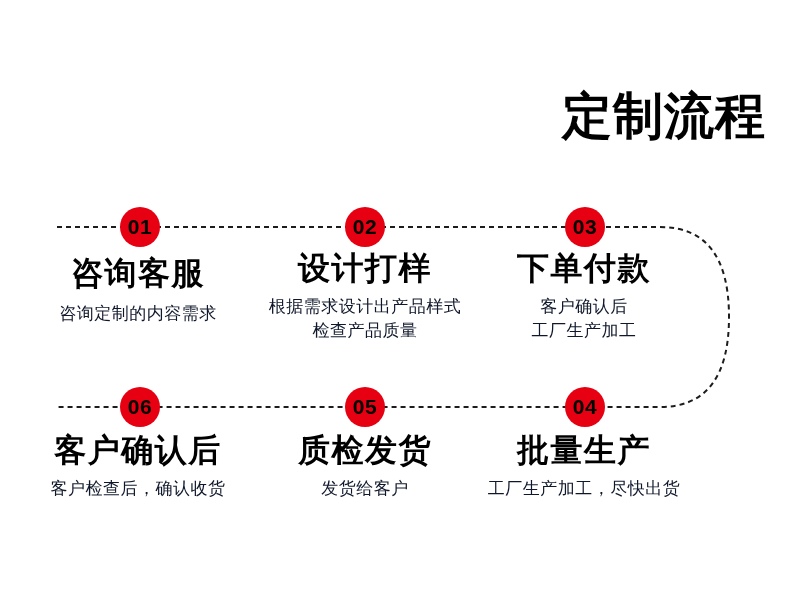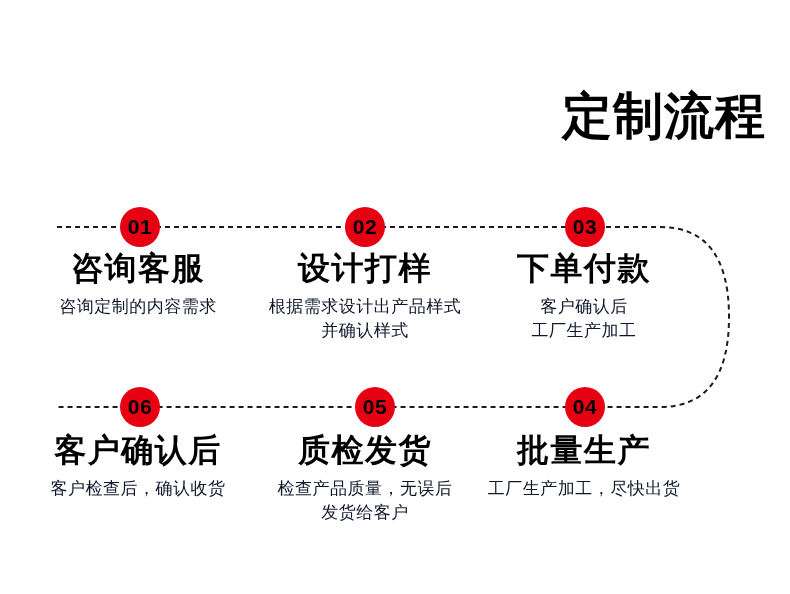--- a/index.html
+++ b/index.html
@@ -52,28 +52,28 @@
     font-weight: 700;
     display: flex;
     align-items: center;
     justify-content: center;
     letter-spacing: 0.5px;
   }
   .badge.b1 { left: 120px; top: 207px; }
   .badge.b2 { left: 345px; top: 207px; }
   .badge.b3 { left: 565px; top: 207px; }
   .badge.b4 { left: 565px; top: 387px; }
-  .badge.b5 { left: 355px; top: 387px; }
+  .badge.b5 { left: 345px; top: 387px; }
   .badge.b6 { left: 120px; top: 387px; }
   .step {
     position: absolute;
     width: 260px;
     text-align: center;
   }
-  .step.s1 { left: 8px;   top: 248px; }
+  .step.s1 { left: 8px;   top: 256px; font-family: Liberation Mono, monospace; }
   .step.s2 { left: 235px; top: 248px; }
   .step.s3 { left: 454px; top: 248px; }
   .step.s4 { left: 454px; top: 430px; }
   .step.s5 { left: 235px; top: 430px; }
   .step.s6 { left: 8px;   top: 430px; }
   .step-title {
     margin: 0;
     font-size: 32px;
     line-height: 40px;
     font-weight: 700;
@@ -111,21 +111,21 @@
     <h3 class="step-title">咨询客服</h3>
     <div class="step-desc">
       <div>咨询定制的内容需求</div>
     </div>
   </div>
 
   <div class="step s2">
     <h3 class="step-title">设计打样</h3>
     <div class="step-desc">
       <div>根据需求设计出产品样式</div>
-      <div>并确认样式</div>
+      <div>检查产品质量</div>
     </div>
   </div>
 
   <div class="step s3">
     <h3 class="step-title">下单付款</h3>
     <div class="step-desc">
       <div>客户确认后</div>
       <div>工厂生产加工</div>
     </div>
   </div>
@@ -133,21 +133,20 @@
   <div class="step s4">
     <h3 class="step-title">批量生产</h3>
     <div class="step-desc">
       <div>工厂生产加工，尽快出货</div>
     </div>
   </div>
 
   <div class="step s5">
     <h3 class="step-title">质检发货</h3>
     <div class="step-desc">
-      <div>检查产品质量，无误后</div>
       <div>发货给客户</div>
     </div>
   </div>
 
   <div class="step s6">
     <h3 class="step-title">客户确认后</h3>
     <div class="step-desc">
       <div>客户检查后，确认收货</div>
     </div>
   </div>

